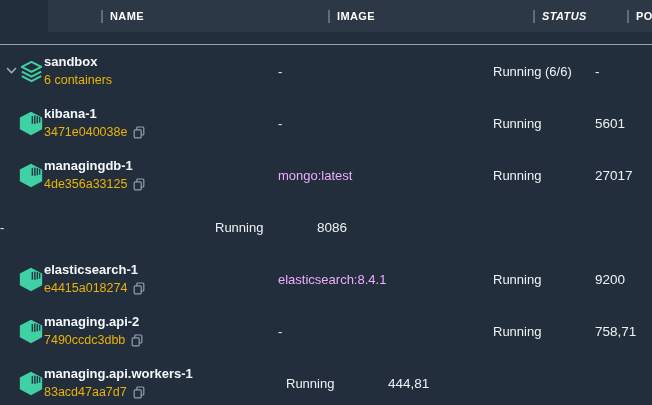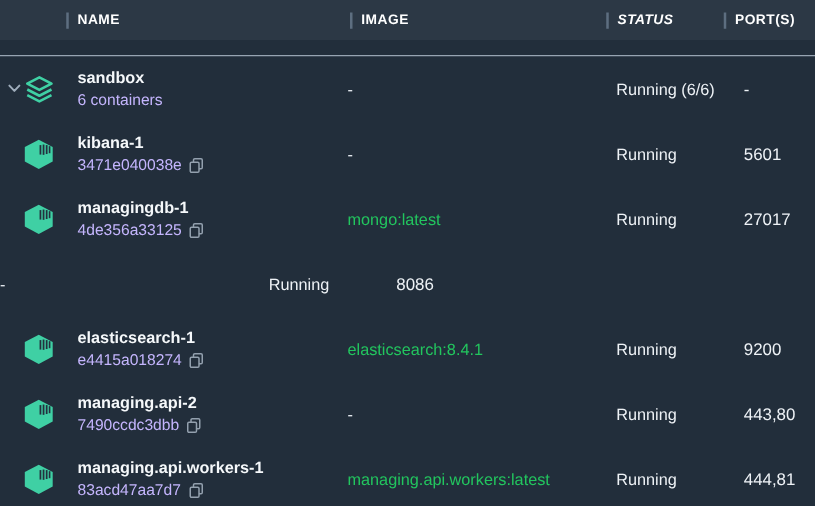--- a/index.html
+++ b/index.html
@@ -5,43 +5,43 @@
   html,body{margin:0;padding:0;}
   body{
     width:652px;height:405px;overflow:hidden;
     background:#222e3b;
     font-family:"Liberation Sans",sans-serif;
     -webkit-font-smoothing:antialiased;
   }
   .table{width:652px;height:405px;position:relative;}
 
   
-  .header{height:32px;background:#2c3845;position:relative;}
+  .header{height:32px;background:#2c3845;position:relative;margin-left:48px;}
   .hcell{position:absolute;top:0;height:32px;display:flex;align-items:center;gap:7px;cursor:pointer;}
   .hcell.c-name{left:53px;}
   .hcell.c-image{left:268px;padding-left:12px;}
   .hcell.c-status{left:485px;font-style:italic;}
   .hcell.c-ports{left:579px;justify-content:flex-end;}
   .hbar{width:2px;height:13px;background:#5d6e80;flex:0 0 2px;}
   .hlabel{color:#ffffff;font-size:11px;font-weight:bold;letter-spacing:.4px;white-space:nowrap;}
 
   
   .tbody{margin-top:12px;border-top:1px solid #97a4b2;}
   .row{height:52px;display:flex;align-items:center;position:relative;}
   .col-name{width:278px;flex:0 0 278px;display:flex;align-items:center;box-sizing:border-box;padding-left:18px;}
   .chevron{position:absolute;left:4px;top:50%;transform:translateY(-50%);
     width:14px;height:14px;display:flex;align-items:center;justify-content:center;cursor:pointer;}
   .icon-slot{width:26px;height:26px;flex:0 0 26px;display:flex;align-items:center;justify-content:center;}
-  .name-block{margin-left:18px;min-width:0;}
+  .name-block{min-width:0;}
   .name{color:#f5f8fa;font-size:13px;font-weight:bold;line-height:16px;white-space:nowrap;}
-  .sub{color:#c4b5fd;font-size:12.5px;line-height:15px;margin-top:3px;display:flex;align-items:center;gap:6px;white-space:nowrap;}
+  .sub{color:#eab308;font-size:12.5px;line-height:15px;margin-top:3px;display:flex;align-items:center;gap:6px;white-space:nowrap;}
   .copy-btn{display:inline-flex;align-items:center;cursor:pointer;}
 
   .col-image{width:207px;flex:0 0 207px;font-size:13px;color:#e9eef3;white-space:nowrap;overflow:hidden;}
-  .col-image .link{color:#22c55e;cursor:pointer;}
+  .col-image .link{color:#f0abfc;cursor:pointer;}
   .col-status{width:100px;flex:0 0 100px;box-sizing:border-box;padding-left:8px;font-size:13px;color:#eef2f6;white-space:nowrap;}
   .col-ports{flex:1;box-sizing:border-box;padding-left:10px;font-size:13.5px;color:#eef2f6;white-space:nowrap;}
 </style>
 </head>
 <body>
 
 <div class="table">
 
   <div class="header">
     <div class="hcell c-name">
@@ -210,21 +210,21 @@
               <svg width="12" height="13" viewBox="0 0 12 13">
                   <rect x="3.8" y="1" width="7" height="8" rx="1" fill="none" stroke="#93a0ae" stroke-width="1.2"></rect>
                   <rect x="1.2" y="3.8" width="7" height="8" rx="1" fill="#222e3b" stroke="#93a0ae" stroke-width="1.2"></rect>
                 </svg>
             </span>
           </div>
         </div>
       </div>
       <div class="col-image"><span>-</span></div>
       <div class="col-status"><span>Running</span></div>
-      <div class="col-ports"><span>443,80</span></div>
+      <div class="col-ports"><span>758,71</span></div>
     </div>
 
     <div class="row">
       <div class="col-name">
         <span class="icon-slot">
           <svg width="26" height="26" viewBox="0 0 24 24">
             <polygon points="12,1.6 22.3,7 22.3,17.8 12,23.2 1.7,17.8 1.7,7" fill="#3fd0a4"></polygon>
             <g fill="#24313f">
                 <rect x="12.6" y="5.6" width="1.3" height="7"></rect>
                 <rect x="14.9" y="5.2" width="1.3" height="7.6"></rect>
@@ -239,19 +239,18 @@
             <span>83acd47aa7d7</span>
             <span class="copy-btn">
               <svg width="12" height="13" viewBox="0 0 12 13">
                   <rect x="3.8" y="1" width="7" height="8" rx="1" fill="none" stroke="#93a0ae" stroke-width="1.2"></rect>
                   <rect x="1.2" y="3.8" width="7" height="8" rx="1" fill="#222e3b" stroke="#93a0ae" stroke-width="1.2"></rect>
                 </svg>
             </span>
           </div>
         </div>
       </div>
-      <div class="col-image"><span class="link">managing.api.workers:latest</span></div>
       <div class="col-status"><span>Running</span></div>
       <div class="col-ports"><span>444,81</span></div>
     </div>
 
   </div>
 </div>
 
 </body></html>

